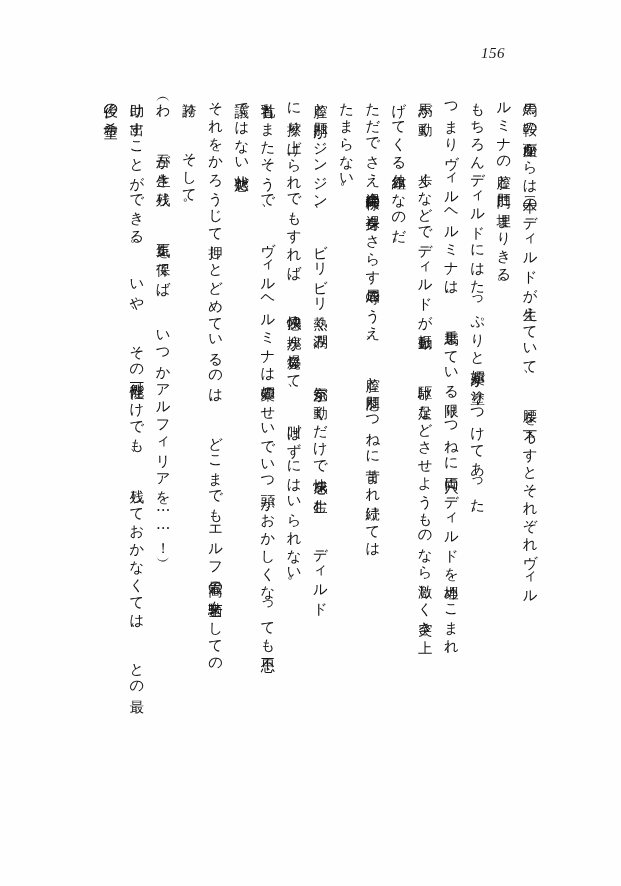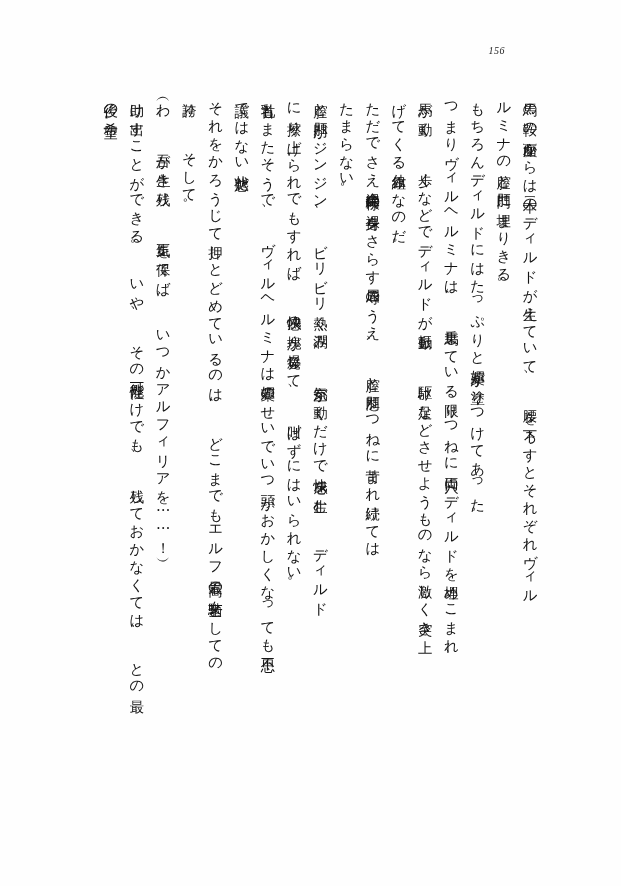--- a/index.html
+++ b/index.html
@@ -17,21 +17,21 @@
   }
   .page {
     position: absolute;
     inset: 0;
     background: #fefefe;
   }
   .page-number {
     position: absolute;
     top: 45px;
     right: 116px;
-    font-size: 10px;
+    font-size: 15px;
     font-style: italic;
     font-family: "Liberation Serif", "DejaVu Serif", serif;
     color: #1c1c1c;
     letter-spacing: 0.5px;
   }
   .body-text {
     position: absolute;
     top: 92px;
     left: 58px;
     right: 78px;

